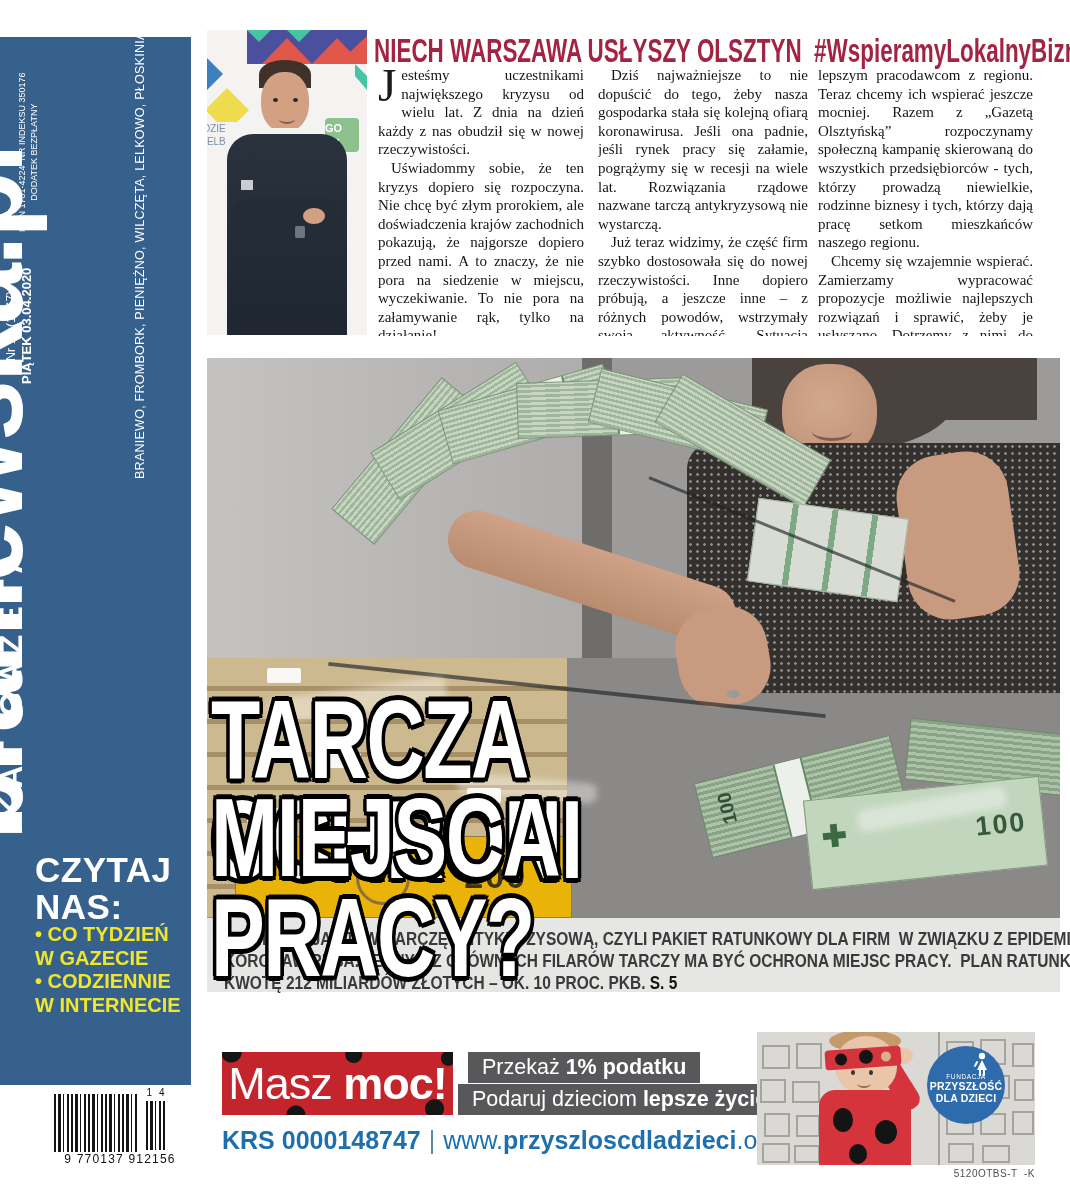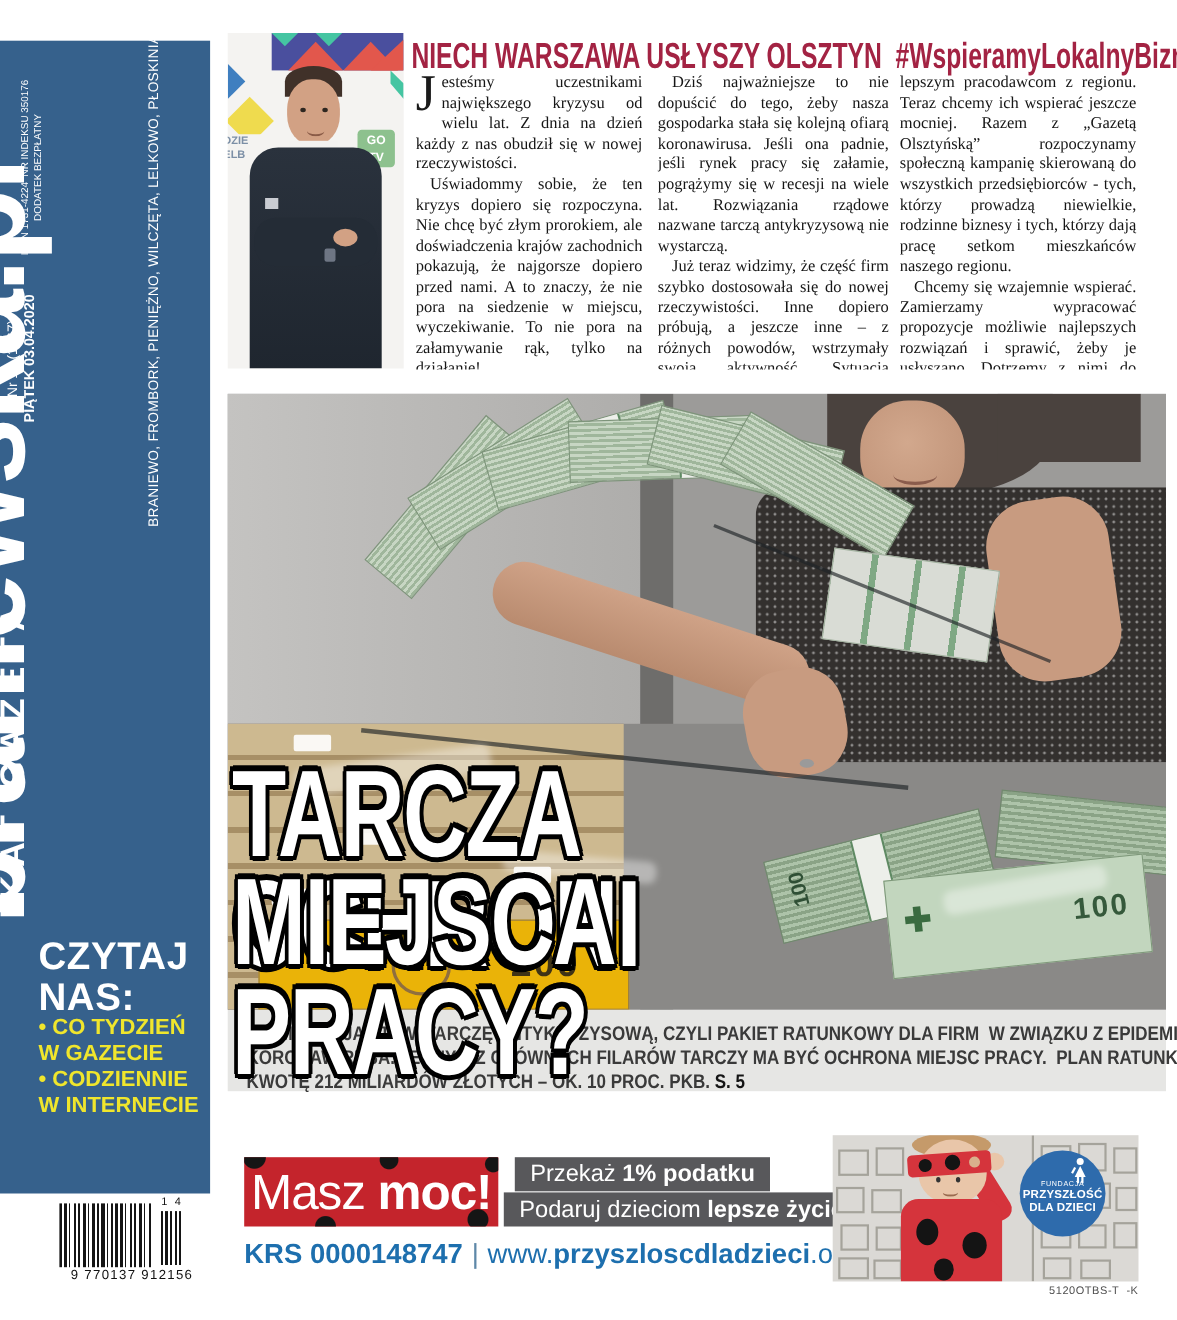--- a/index.html
+++ b/index.html
@@ -33,22 +33,22 @@
   .top-headline .squish{display:inline-block;transform:scaleX(.68);transform-origin:0 0;}
   .col{top:66px;height:270px;font-family:"Liberation Serif",serif;font-size:15px;line-height:18.6px;
        color:#161616;text-align:justify;overflow:hidden;}
   .col p{margin:0;}
   .col p.ind{text-indent:13px;}
   .dropcap{float:left;font-size:47px;line-height:38px;padding-right:5px;font-weight:400;color:#1a1a1a;}
 
   
   .portrait{left:207px;top:30px;width:160px;height:305px;background:#F4F3F1;overflow:hidden;}
   .gotv{left:118px;top:88px;width:34px;height:34px;background:#8DC18E;border-radius:4px;color:#fff;
-        font-size:11px;font-weight:800;text-align:center;line-height:15px;padding-top:3px;box-sizing:border-box;}
-  .frag{left:-4px;top:92px;color:#7C8FA6;font-size:10px;font-weight:700;line-height:13px;}
+        font-size:11px;font-weight:800;line-height:15px;padding-top:3px;box-sizing:border-box;}
+  .frag{left:-4px;top:92px;color:#7C8FA6;font-size:10px;font-weight:400;line-height:13px;text-align:right;}
   .p-hair{left:52px;top:30px;width:52px;height:28px;background:#403129;border-radius:50% 50% 0 0;}
   .p-face{left:54px;top:42px;width:48px;height:60px;background:#D2A184;border-radius:46%;}
   .p-eye{width:5px;height:4px;background:#2E2620;border-radius:50%;}
   .p-smile{left:72px;top:84px;width:16px;height:8px;border-bottom:2px solid #8A5B47;border-radius:50%;}
   .p-shirt{left:56px;top:98px;width:44px;height:34px;background:#F3F2F0;}
   .p-suit{left:20px;top:104px;width:120px;height:201px;background:linear-gradient(180deg,#2A323D,#1F262F);border-radius:26px 26px 0 0;}
   .p-arms{left:24px;top:168px;width:112px;height:44px;background:#242C36;border-radius:20px;}
   .p-hand{left:96px;top:178px;width:22px;height:16px;background:#D2A184;border-radius:50%;}
   .p-pocket{left:34px;top:150px;width:12px;height:10px;background:#C9CCD2;}
   .p-watch{left:88px;top:196px;width:10px;height:12px;background:#6E7684;border-radius:2px;}

